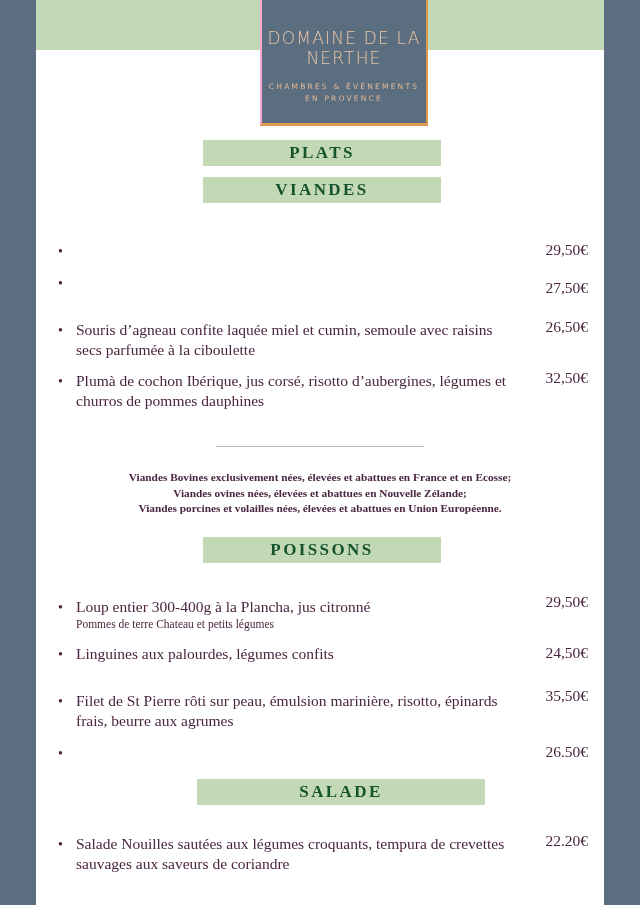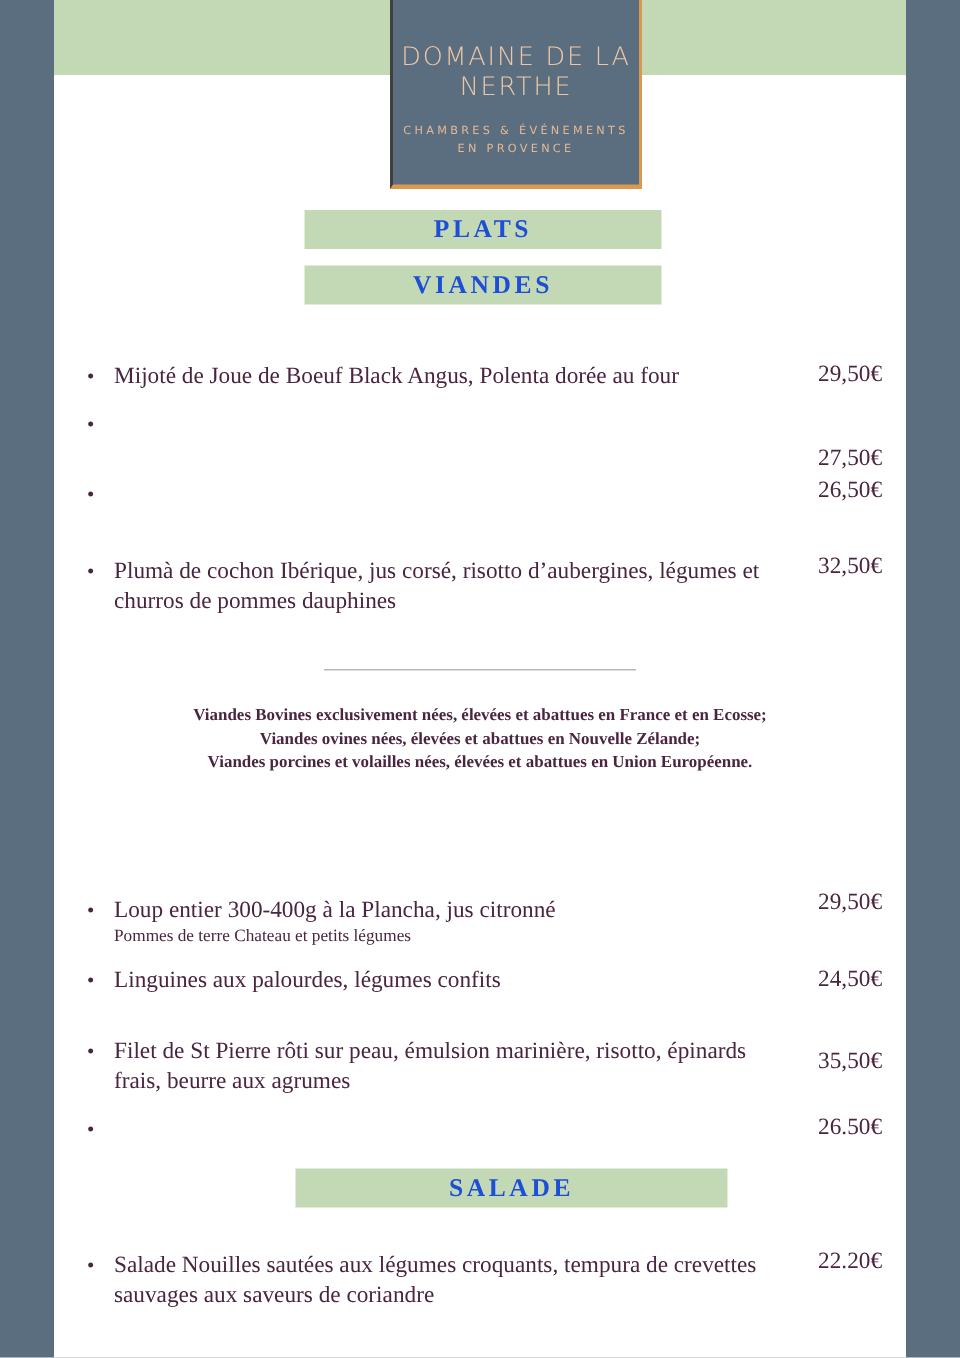--- a/index.html
+++ b/index.html
@@ -30,21 +30,21 @@
     height: 50px;
     background: #c3d9b6;
   }
   .logo-box {
     position: absolute;
     left: 224px;
     top: 0;
     width: 168px;
     height: 126px;
     background: #5b6e80;
-    border-left: 2px solid #404040;
+    border-left: 2px solid #f9a8d4;
     border-right: 2px solid #d99a4e;
     border-bottom: 3px solid #d99a4e;
     box-sizing: border-box;
     text-align: center;
     color: #e8c9a8;
   }
   .logo-name {
     font-family: "DejaVu Sans", sans-serif;
     font-size: 17px;
     letter-spacing: 1.2px;
@@ -62,21 +62,21 @@
     margin-top: 13px;
     color: #e3b894;
     white-space: pre-line;
   }
   .band {
     position: absolute;
     background: #c3d9b6;
     height: 26px;
     line-height: 26px;
     text-align: center;
-    color: #1d4ed8;
+    color: #14532d;
     font-size: 17px;
     letter-spacing: 2.4px;
     font-weight: bold;
     font-family: "Liberation Serif", serif;
   }
   .band-plats  { left: 167px; top: 140px; width: 238px; }
   .band-viandes{ left: 167px; top: 177px; width: 238px; }
   .band-poissons{ left: 167px; top: 537px; width: 238px; }
   .band-salade { left: 161px; top: 779px; width: 288px; }
 
@@ -152,64 +152,65 @@
 NERTHE</div>
     <div class="logo-sub">CHAMBRES &amp; ÉVÉNEMENTS
 EN PROVENCE</div>
   </div>
 
   <div class="band band-plats">PLATS</div>
   <div class="band band-viandes">VIANDES</div>
 
   <div class="item" style="top:241px;">
     <span class="bullet">•</span>
-    <span class="name">Mijoté de Joue de Boeuf  Black Angus, Polenta dorée au four</span>
     <span class="price">29,50€</span>
   </div>
 
   <div class="item" style="top:273px;">
     <span class="bullet">•</span>
-    <span class="price" style="top:24px;">27,50€</span>
+    <span class="price" style="top:6px;">27,50€</span>
   </div>
 
   <div class="item" style="top:320px;">
     <span class="bullet">•</span>
+    <span class="name">Souris d’agneau confite laquée miel et cumin, semoule avec raisins secs parfumée à la ciboulette</span>
     <span class="price" style="top:-2px;">26,50€</span>
   </div>
 
   <div class="item" style="top:371px;">
     <span class="bullet">•</span>
     <span class="name">Plumà de cochon Ibérique, jus corsé, risotto d’aubergines, légumes et churros de pommes dauphines</span>
     <span class="price" style="top:-2px;">32,50€</span>
   </div>
 
   <div class="divider"></div>
 
   <div class="disclaimer">Viandes Bovines exclusivement nées, élevées et abattues en France et  en Ecosse;
 Viandes ovines nées, élevées et abattues en Nouvelle Zélande;
 Viandes porcines et volailles nées, élevées et abattues en Union Européenne.</div>
 
+  <div class="band band-poissons">POISSONS</div>
 
   <div class="item" style="top:597px;">
     <span class="bullet">•</span>
     <span class="name">Loup entier 300-400g à la Plancha, jus citronné</span>
     <span class="sub">Pommes de terre Chateau et petits légumes</span>
     <span class="price" style="top:-4px;">29,50€</span>
   </div>
 
   <div class="item" style="top:644px;">
     <span class="bullet">•</span>
     <span class="name">Linguines aux palourdes, légumes confits</span>
     <span class="price" style="top:0px;">24,50€</span>
   </div>
 
   <div class="item" style="top:691px;">
     <span class="bullet">•</span>
     <span class="name">Filet de St Pierre rôti sur peau, émulsion marinière, risotto, épinards frais, beurre aux agrumes</span>
-    <span class="price" style="top:-4px;margin-top:12px;">35,50€</span>
+    <span class="price" style="top:-4px;">35,50€</span>
   </div>
 
   <div class="item" style="top:743px;">
     <span class="bullet">•</span>
     <span class="price" style="top:0px;">26.50€</span>
   </div>
 
   <div class="band band-salade">SALADE</div>
 
   <div class="item" style="top:834px;">

